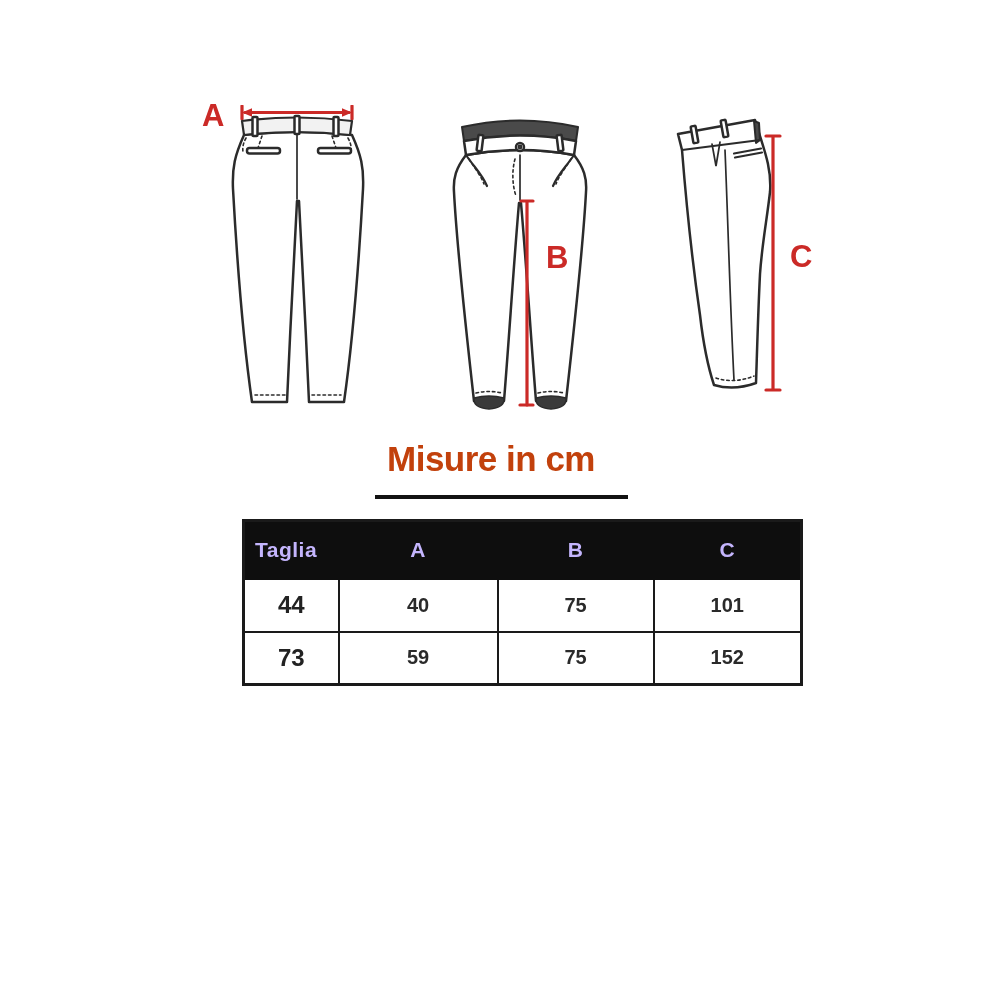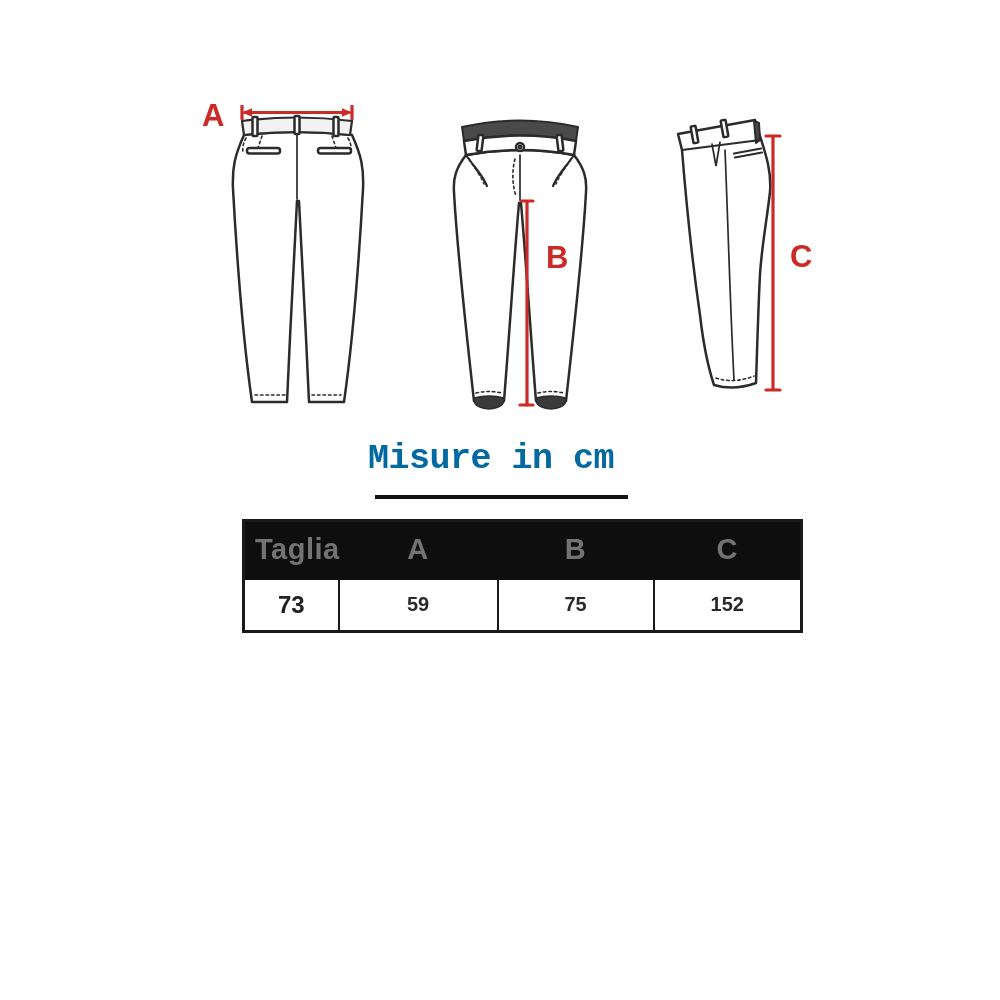--- a/index.html
+++ b/index.html
@@ -36,23 +36,22 @@
   .red-f{fill:var(--accent-red);stroke:none;}
 
   
   .title{
     position:absolute;
     top:441px;left:0;width:982px;
     text-align:center;
     font-size:35px;
     font-weight:800;
     letter-spacing:-0.5px;
-    color:#0369a1;
+    color:#c2410c;
     line-height:36px;
-    font-family:Liberation Mono, monospace;
   }
   .title-underline{
     position:absolute;
     top:495px;left:375px;
     width:253px;height:4px;
     background:#121212;
   }
 
   
   .size-table-wrap{position:absolute;top:519px;left:242px;}
@@ -62,24 +61,24 @@
     width:558px;
     border:3px solid var(--table-border);
   }
   table.size-table th, table.size-table td{
     border:2px solid var(--table-border);
     text-align:center;
     vertical-align:middle;
   }
   table.size-table thead th{
     background:var(--header-bg);
-    color:#737373;
+    color:#c4b5fd;
     border-color:var(--header-bg);
     height:58px;
-    font-size:29px;
+    font-size:21px;
     font-weight:800;
     letter-spacing:0.5px;
   }
   table.size-table thead th.col-taglia{
     text-align:left;
     padding-left:10px;
   }
   table.size-table tbody td{
     height:53px;
     background:#ffffff;
@@ -205,20 +204,26 @@
     <thead>
       <tr>
         <th class="col-taglia">Taglia</th>
         <th>A</th>
         <th>B</th>
         <th>C</th>
       </tr>
     </thead>
     <tbody>
       <tr>
+        <td class="cell-size">44</td>
+        <td>40</td>
+        <td>75</td>
+        <td>101</td>
+      </tr>
+      <tr>
         <td class="cell-size">73</td>
         <td>59</td>
         <td>75</td>
         <td>152</td>
       </tr>
     </tbody>
   </table>
 </div>
 
 </body></html>

